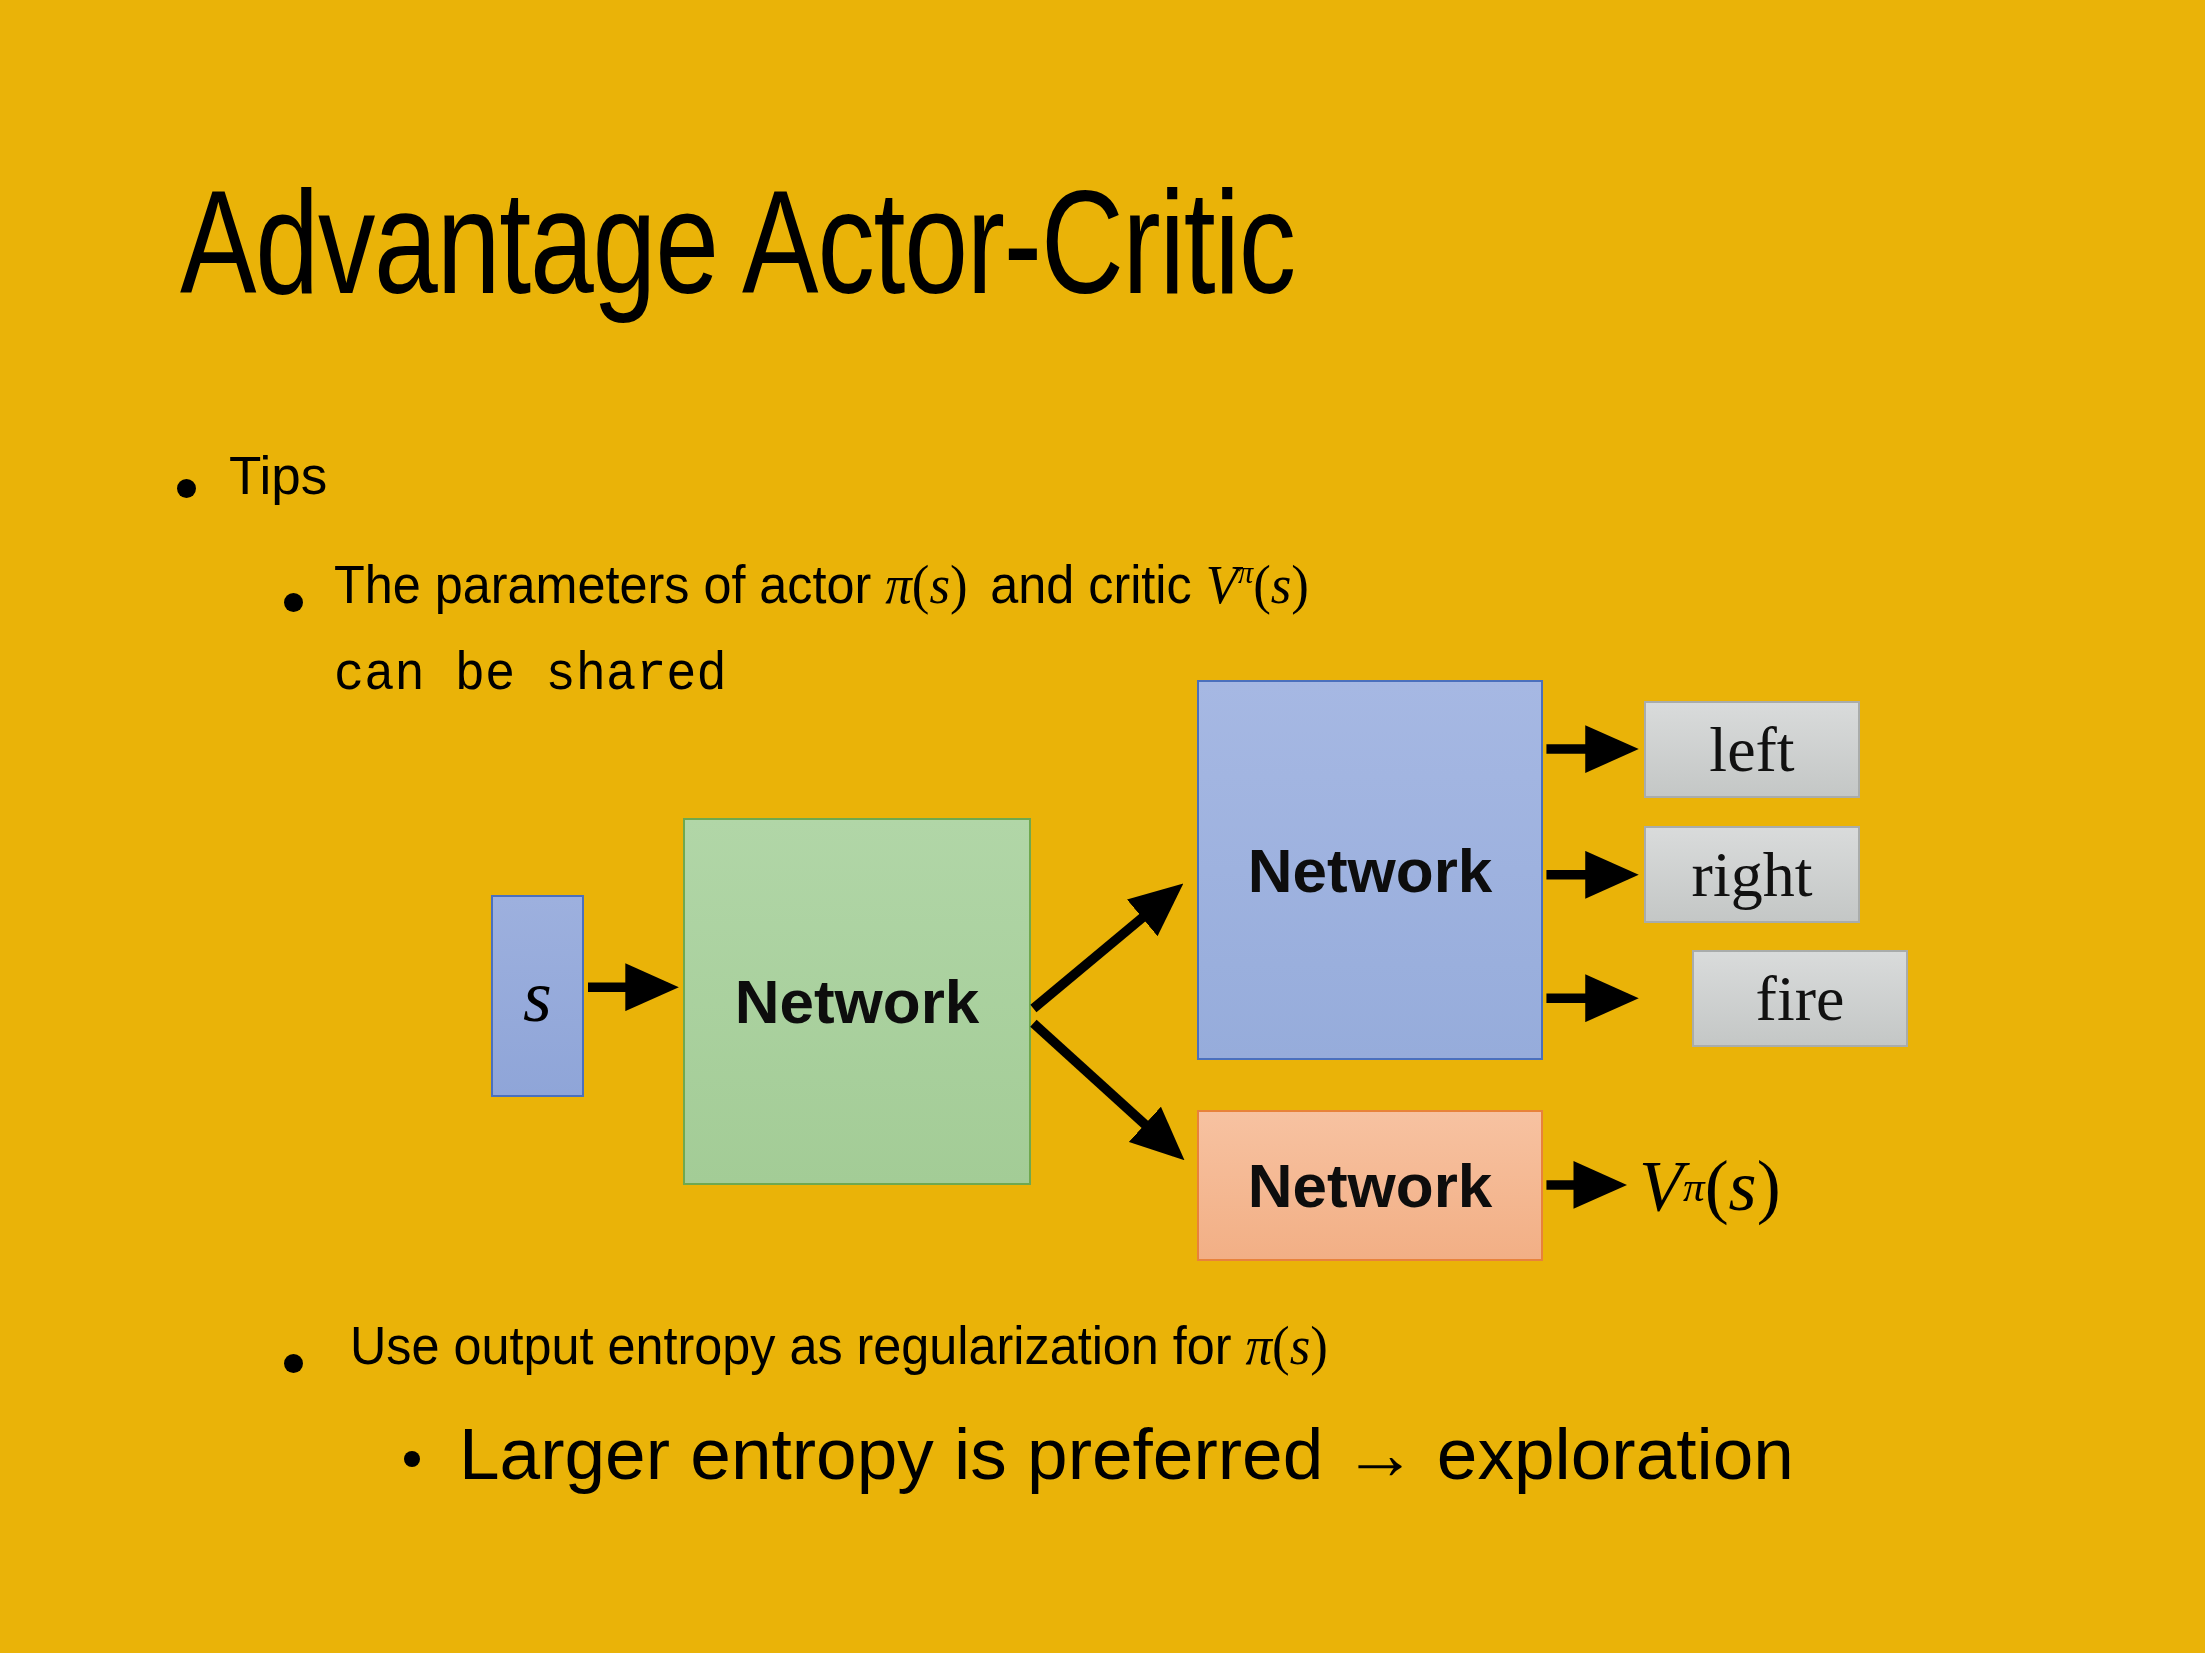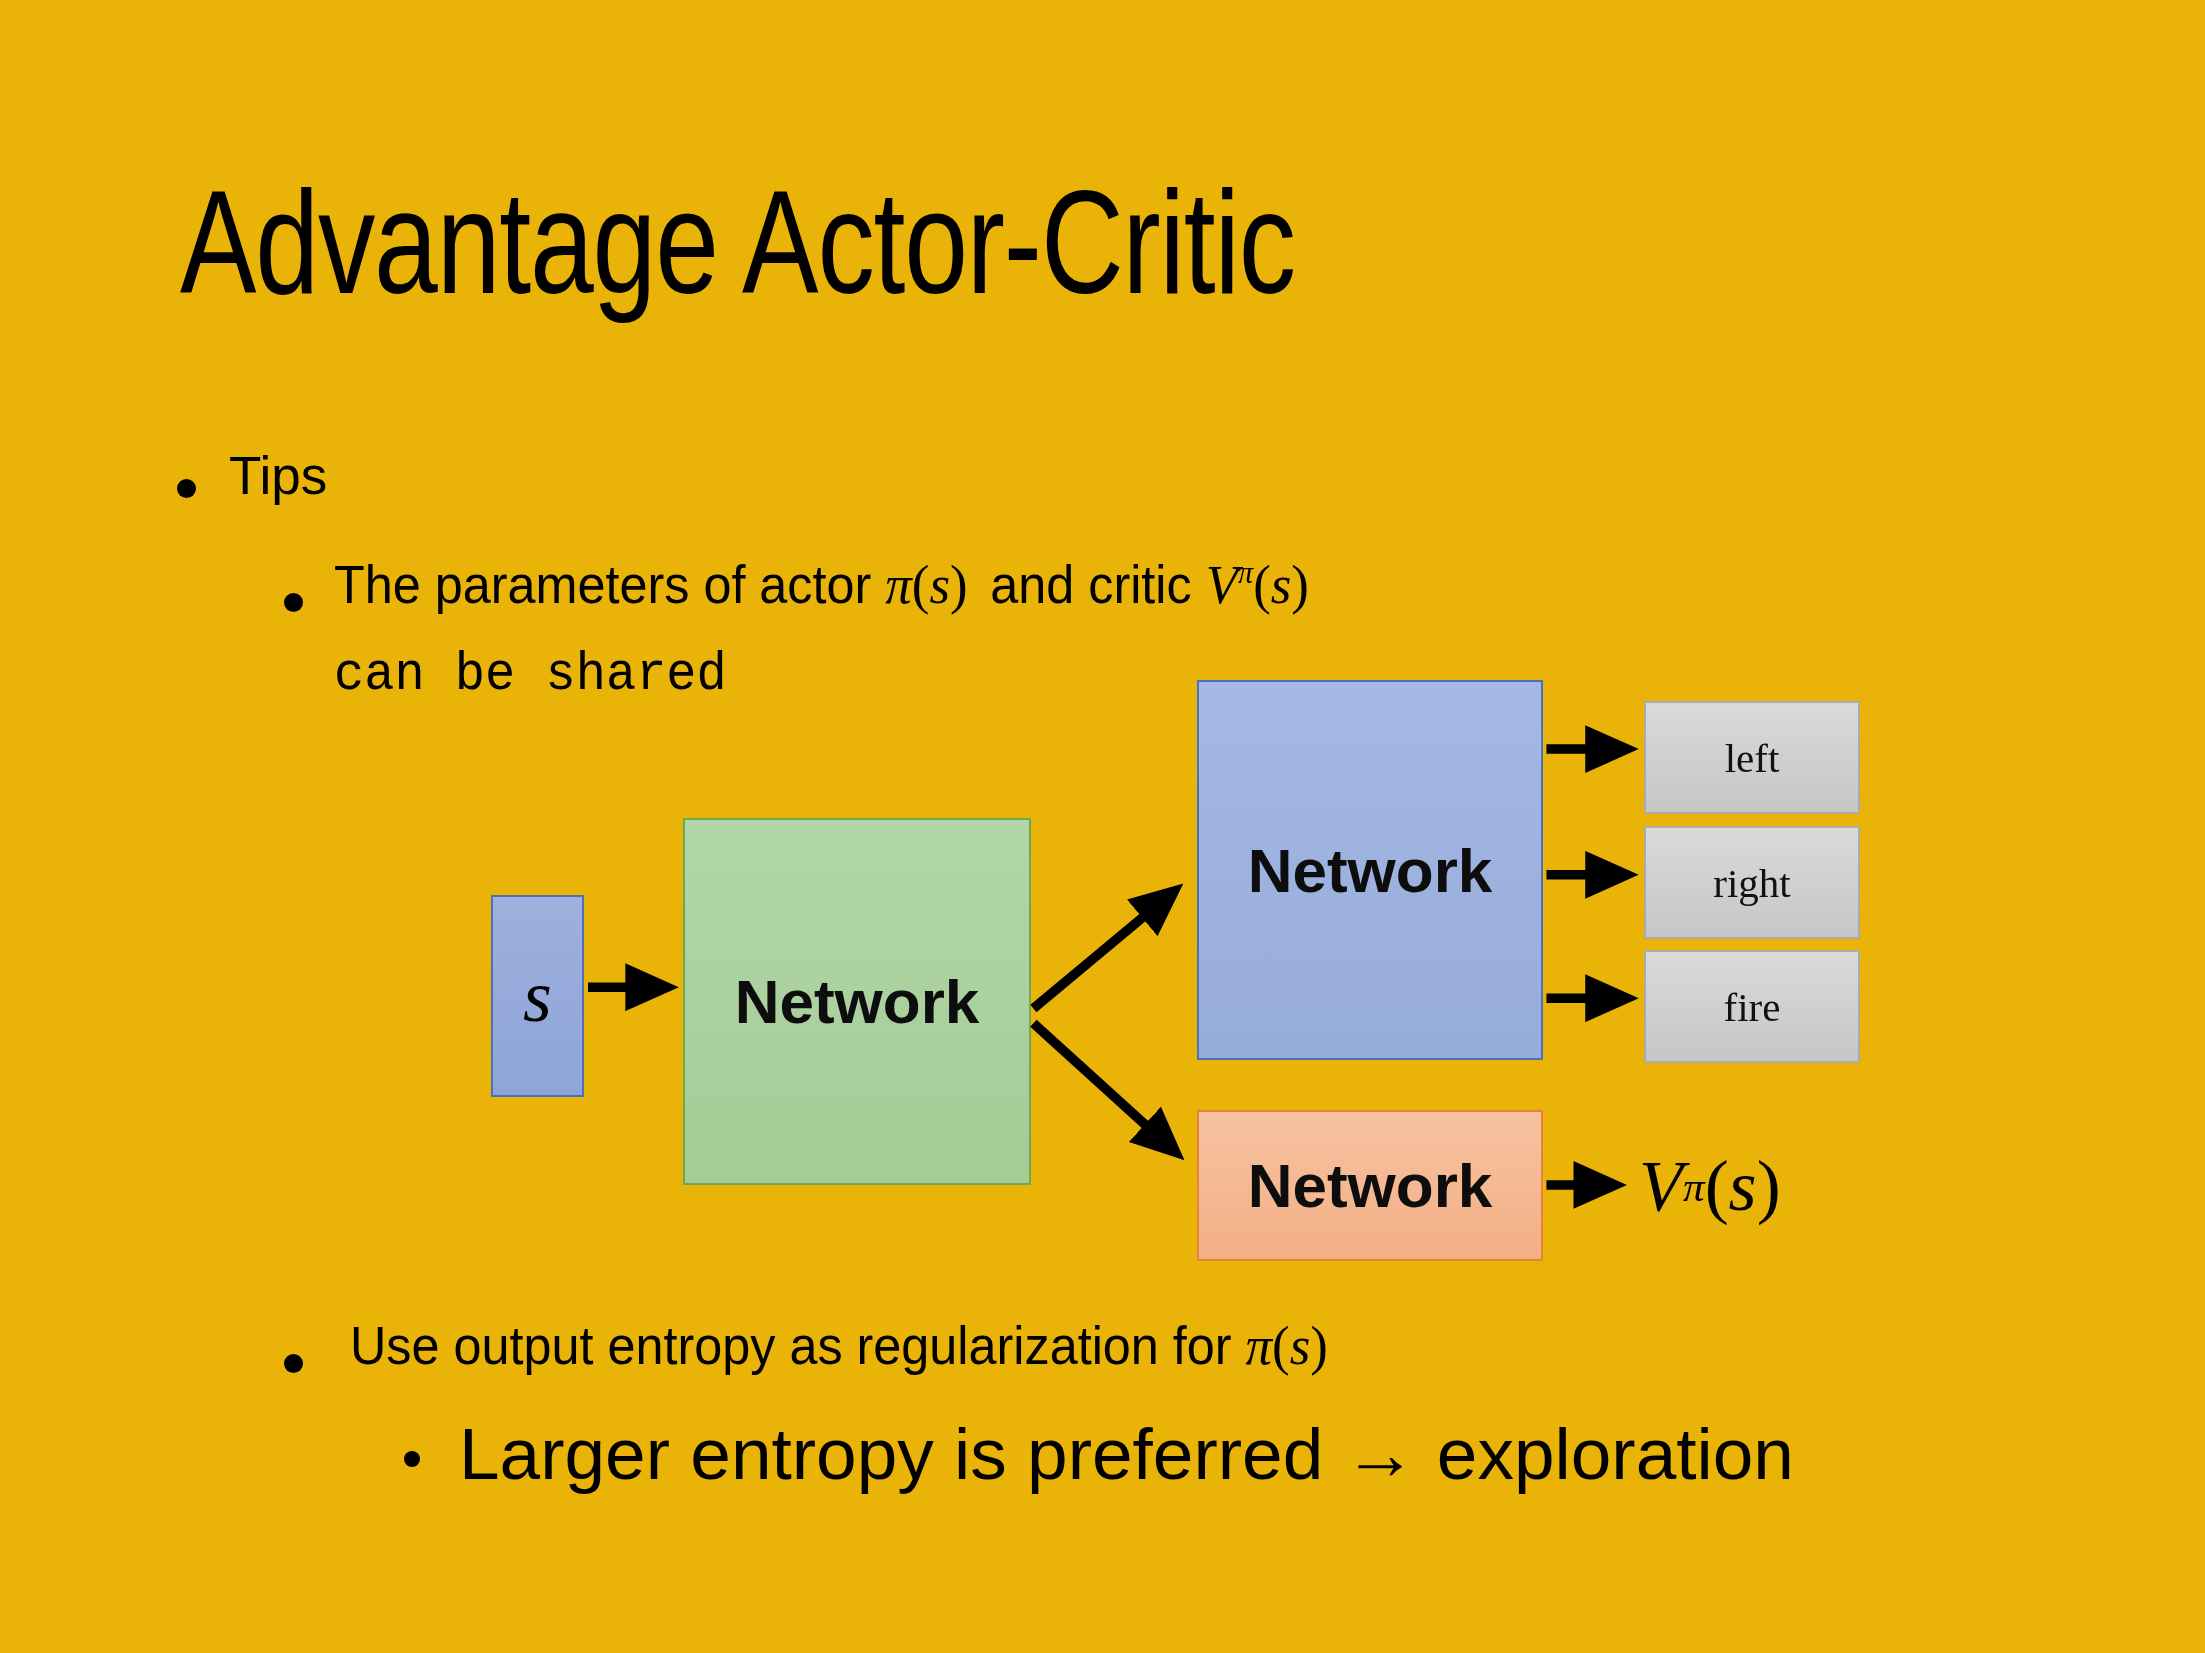--- a/index.html
+++ b/index.html
@@ -44,23 +44,23 @@
   }
   .actor-box {
     left:1197px; top:680px; width:346px; height:380px;
     background:linear-gradient(#A6B8E3,#96ACDB); border:2.2px solid #4B70BD;
   }
   .critic-box {
     left:1197px; top:1110px; width:346px; height:151px;
     background:linear-gradient(#F7C2A1,#F2AF85); border:2.2px solid #E8823B;
   }
   .action-box {
-    left:1644px; width:216px; height:113px;
+    left:1644px; width:216px; height:97px;
     background:linear-gradient(#D9DBDB,#C4C7C6); border:2.2px solid #A9ACAB;
-    font-family:"Liberation Serif", serif; font-size:41px; color:#111;
+    font-family:"Liberation Serif", serif; font-size:64px; color:#111;
   }
   .state-label { font-family:"Liberation Serif", serif; font-style:italic; font-size:74px; }
   .value-out {
     left:1639px; top:1138px; height:96px; display:flex; align-items:center;
     font-family:"Liberation Serif", serif; font-size:72px; white-space:nowrap;
   }
   svg.arrows { position:absolute; left:0; top:0; pointer-events:none; }
 </style>
 </head>
 <body>
@@ -111,21 +111,21 @@
   <div class="dbox critic-box">
     <span class="netlabel">Network</span>
   </div>
 
   <div class="dbox action-box" style="top:701px;">
     <span>left</span>
   </div>
   <div class="dbox action-box" style="top:826px;">
     <span>right</span>
   </div>
-  <div class="dbox action-box" style="top:950px;">
+  <div class="dbox action-box" style="top:950px;margin-left:48px;">
     <span>fire</span>
   </div>
 
   <div class="abs value-out">
     <span class="mi">V</span>
       <span class="mi sup">π</span>
       <span class="mn">(</span>
       <span class="mi">s</span>
       <span class="mn">)</span>
   </div>

